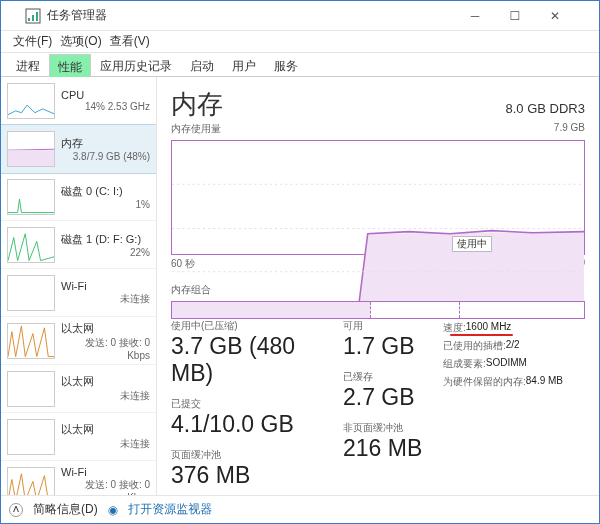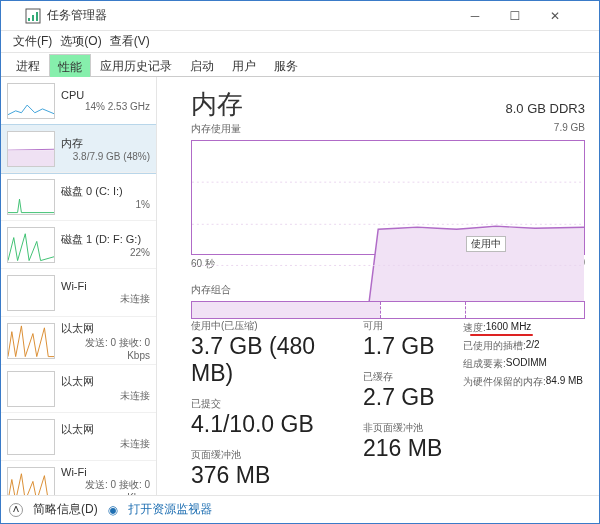--- a/index.html
+++ b/index.html
@@ -7,21 +7,21 @@
   .window { border: 1px solid #3a7bc8; width: 600px; height: 524px; display: flex; flex-direction: column; position: relative; background:#fff;}
   .titlebar { height: 30px; display: flex; align-items: center; padding: 0 24px; border-bottom: 1px solid #e5e5e5; }
   .titlebar .icon { width: 16px; height: 16px; margin-right: 6px; }
   .titlebar .title { font-size: 12px; flex: 1; }
   .winbtn { width: 40px; height: 30px; display: flex; align-items: center; justify-content: center; color: #555; }
   .menubar { height: 22px; display: flex; align-items: center; padding: 0 8px; font-size: 12px; border-bottom: 1px solid #e5e5e5;}
   .menubar span { padding: 0 4px; }
   .tabbar { height: 24px; display: flex; align-items: stretch; padding: 0 6px; border-bottom: 1px solid #ccc; font-size: 12px; }
   .tab { padding: 4px 8px; border: 1px solid transparent; border-bottom: none; }
   .tab.active { border-color: #ccc; border-top: 1px solid #ccc; background: #86efac; position: relative; top: 1px; }
-  .body { flex: 1; display: flex; overflow: hidden; gap: 20px; }
+  .body { flex: 1; display: flex; overflow: hidden; }
   .sidebar { width: 156px; border-right: 1px solid #e5e5e5; overflow-y: auto; }
   .sideitem { display: flex; align-items: center; padding: 4px 6px; border-bottom: 1px solid #f0f0f0; height: 48px; gap: 6px; }
   .sideitem.selected { background: #e5f0f7; outline: 1px solid #b8d6ea; }
   .thumb { width: 48px; height: 36px; border: 1px solid #ccc; background: #fff; position: relative; overflow:hidden;}
   .thumb svg { position:absolute; inset:0; }
   .sideitem .txt { flex: 1; }
   .sideitem .name { font-size: 11px; }
   .sideitem .sub { font-size: 10px; color: #666; text-align: right; }
   .main { flex: 1; display: flex; flex-direction: column; padding: 10px 14px 6px 14px; overflow: hidden; }
   .headrow { display: flex; align-items: baseline; justify-content: space-between; }
@@ -41,21 +41,21 @@
   .statval { font-size: 23px; color: #222; }
   .kvrow { display: flex; font-size: 10px; }
   .kvrow .k { color: #666; }
   .kvrow .v { color: #222; }
   .redmark { position: relative; }
   .redmark::after { content:""; position:absolute; left:-16px; right:-2px; bottom:-1px; height:2px; background:#d22; border-radius:1px; }
   .footer { border-top: 1px solid #e5e5e5; height: 28px; display: flex; align-items: center; padding: 0 8px; font-size: 12px; gap: 10px; }
   .footer .link { color: #1f6fb2; }
   .chevup { width:14px; height:14px; display:inline-flex; align-items:center; justify-content:center; border:1px solid #999; border-radius:50%;}
   .chart-svg { position:absolute; inset:0; }
-  .usage-tag { position:absolute; bottom:2px; right:78px; font-size:10px; border:1px solid #bbb; padding:0 4px; background:#fff;}
+  .usage-tag { position:absolute; bottom:2px; right:92px; font-size:10px; border:1px solid #bbb; padding:0 4px; background:#fff;}
 </style>
 </head>
 <body>
 
 <div class="window">
   <div class="titlebar">
     <svg class="icon" viewBox="0 0 16 16">
         <rect x="1" y="1" width="14" height="14" fill="#fff" stroke="#555"></rect>
         <rect x="3" y="10" width="2" height="3" fill="#3a7"></rect>
         <rect x="7" y="7" width="2" height="6" fill="#3a7"></rect>

